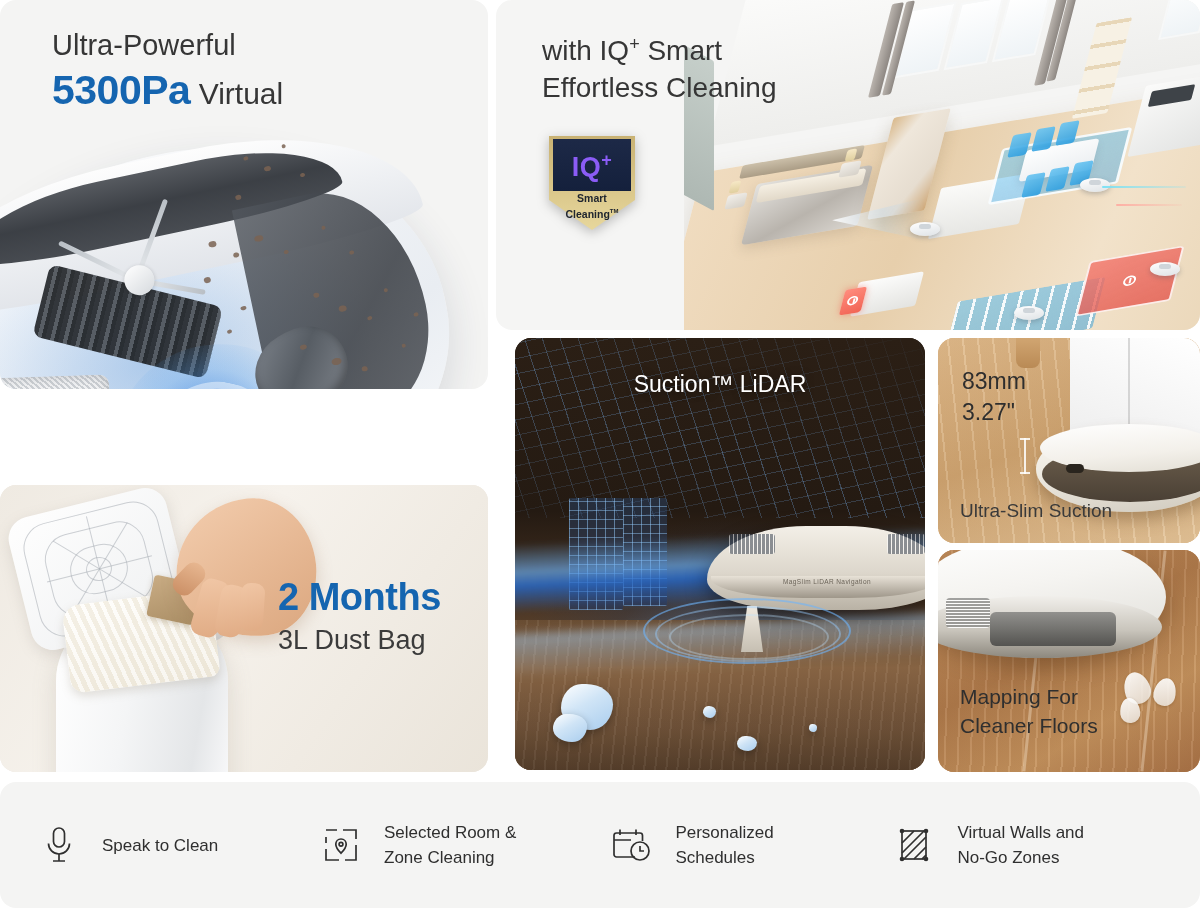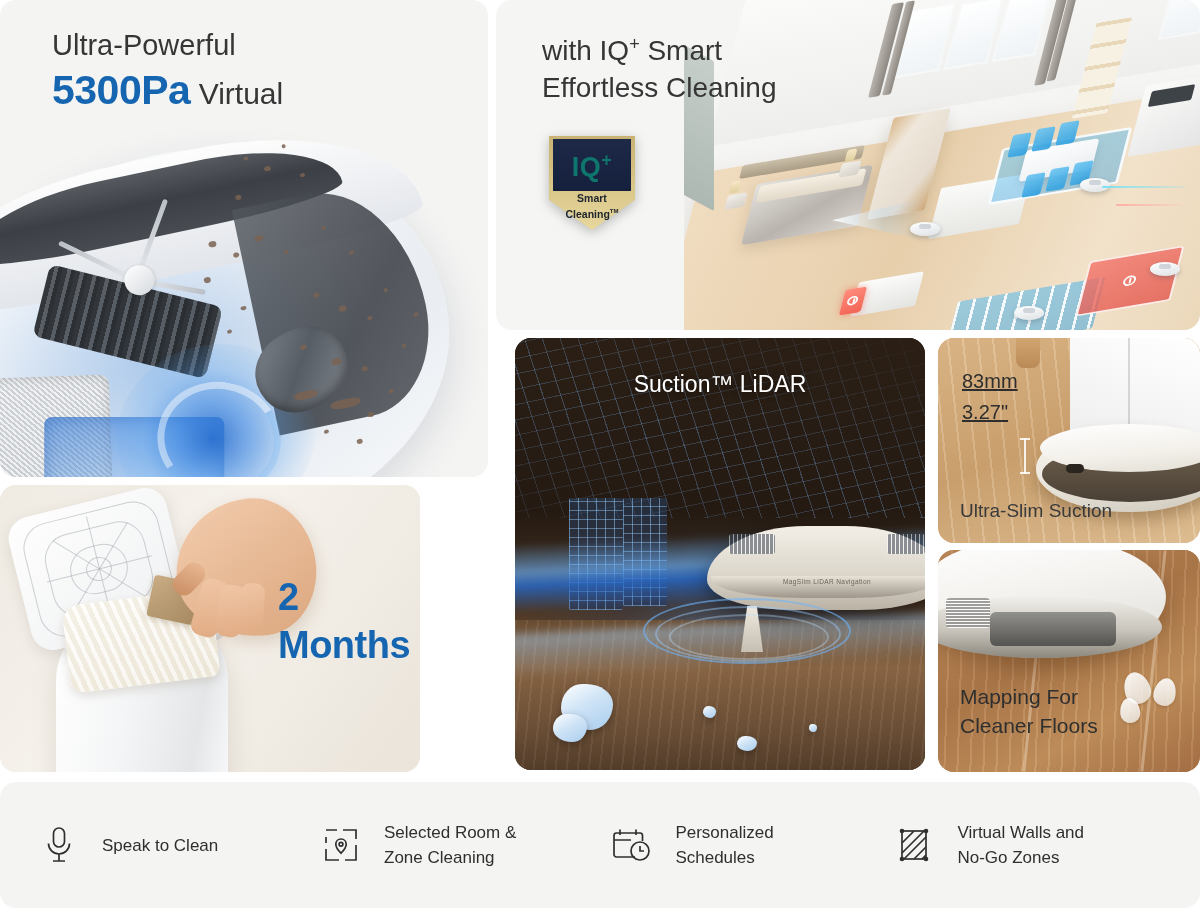--- a/index.html
+++ b/index.html
@@ -7,21 +7,21 @@
     width:1200px; height:911px;
     background:#ffffff;
     font-family:"Liberation Sans", sans-serif;
     overflow:hidden;
   }
   .stage { position:relative; width:1200px; height:911px; background:#fff; }
 
   .panel { position:absolute; border-radius:16px; overflow:hidden; background:#f4f4f4; }
 
   
-  #p-suction { left:0; top:0; width:488px; height:477px; background:#f4f4f3; }
+  #p-suction { left:0; top:0; width:488px; height:389px; background:#f4f4f3; }
   #p-suction .cap { position:absolute; left:52px; top:26px; z-index:6; }
   #p-suction .l1 { font-size:29px; line-height:38px; color:#363636; }
   #p-suction .l2 { font-size:30px; line-height:52px; color:#363636; white-space:nowrap; }
   #p-suction .l2 .big { font-size:41px; font-weight:700; color:#1565b0; letter-spacing:-0.5px; }
 
   
   .robo { position:absolute; left:-70px; top:148px; width:560px; height:400px;
           transform:rotate(-12deg); }
   .robo-body { position:absolute; left:0; top:0; width:520px; height:390px;
      border-radius:52% 50% 48% 50% / 50% 52% 48% 50%;
@@ -81,21 +81,21 @@
   .sup { font-size:18px; vertical-align:super; }
 
   .badge { position:absolute; left:53px; top:136px; width:86px; height:94px; z-index:6;
      filter:drop-shadow(0 3px 6px rgba(0,0,0,.25)); }
   .badge-in { position:absolute; inset:0;
      clip-path:polygon(0 0,100% 0,100% 68%,50% 100%,0 68%);
      background:linear-gradient(180deg,#c9b273 0%,#e7d79c 100%); }
   .badge-top { position:absolute; left:4px; top:3px; right:4px; height:52px;
      background:linear-gradient(180deg,#1d2947 0%,#14203c 100%); }
   .badge-iq { position:absolute; left:0; right:0; top:9px; text-align:center;
-     font-size:27px; font-weight:700; color:#0f766e; letter-spacing:0.5px; line-height:30px; }
+     font-size:27px; font-weight:700; color:#8b5cf6; letter-spacing:0.5px; line-height:30px; }
   .badge-iq sup { font-size:18px; }
   .badge-sc { position:absolute; left:0; right:0; top:56px; text-align:center;
      font-size:10.5px; font-weight:700; color:#20262f; line-height:12.5px; }
   .badge-sc small { font-size:6px; vertical-align:super; }
 
   
   .room { position:absolute; left:188px; top:-10px; width:530px; height:348px; overflow:hidden; }
   .room-floor { position:absolute; left:-20px; top:96px; width:620px; height:330px;
      background:linear-gradient(100deg,#f0dcc0 0%,#e7cfac 38%,#f2e2ca 70%,#e9d5b6 100%);
      transform:rotate(-9.5deg) skewX(-24deg) scaleY(.74); border-radius:4px;
@@ -176,21 +176,21 @@
      box-shadow:0 2px 5px rgba(80,90,100,.35); }
   .bot::after { content:""; position:absolute; left:9px; top:2px; width:12px; height:5px;
      border-radius:4px; background:#cfd5da; }
   .scanbeam { position:absolute; width:92px; height:58px;
      background:linear-gradient(85deg, rgba(255,255,255,.92), rgba(180,215,245,.30) 55%, rgba(255,255,255,0));
      clip-path:polygon(100% 14%,100% 86%,0 52%); filter:blur(1px); }
   .pathline { position:absolute; height:2px;
      background:linear-gradient(90deg,rgba(120,225,245,.95),rgba(120,225,245,.15)); border-radius:2px; }
 
   
-  #p-dust { left:0; top:485px; width:420px; height:287px; background:#eee9e1; }
+  #p-dust { left:0; top:485px; width:488px; height:287px; background:#eee9e1; }
   .dust-bg { position:absolute; inset:0;
      background:linear-gradient(125deg,#efeae2 0%,#f6f2ec 42%,#eae4da 100%); }
   .station { position:absolute; left:56px; top:126px; width:172px; height:210px;
      border-radius:70px 70px 14px 14px;
      background:linear-gradient(100deg,#ffffff 0%,#f4f5f6 42%,#e4e6e8 78%,#fbfbfc 100%);
      box-shadow:0 10px 24px rgba(140,130,115,.22); }
   .station-rim { position:absolute; left:58px; top:126px; width:168px; height:40px;
      border-radius:50%; background:linear-gradient(180deg,#dfe1e3,#f6f7f8);
      box-shadow:inset 0 -4px 8px rgba(150,155,160,.4); }
   .lid { position:absolute; left:18px; top:16px; width:162px; height:136px; border-radius:22px;
@@ -285,22 +285,22 @@
      background:linear-gradient(180deg,#6d5f4d,#4a4035); }
   .slim-port { position:absolute; left:128px; top:126px; width:18px; height:9px; border-radius:5px;
      background:#2a251e; }
   .slim-top { position:absolute; left:102px; top:86px; width:178px; height:48px; border-radius:50%;
      background:linear-gradient(175deg,#ffffff 0%,#f3f0ea 60%,#e2ded4 100%); }
   .slim-arrow { position:absolute; left:86px; top:100px; width:2px; height:36px;
      background:rgba(255,255,255,.85); }
   .slim-arrow::before, .slim-arrow::after { content:""; position:absolute; left:-4px; width:10px; height:2px;
      background:rgba(255,255,255,.85); }
   .slim-arrow::before { top:0; } .slim-arrow::after { bottom:0; }
-  #p-slim .t1 { position:absolute; left:24px; top:28px; z-index:6; font-size:20px; line-height:31px;
-     color:#2e2e2e; font-weight:400;text-decoration:underline; }
+  #p-slim .t1 { position:absolute; left:24px; top:28px; z-index:6; font-size:23px; line-height:31px;
+     color:#2e2e2e; font-weight:400; }
   #p-slim .t2 { position:absolute; left:22px; top:162px; z-index:6; font-size:19px;
      color:#3a3a3a; }
 
   
   #p-map { left:938px; top:550px; width:262px; height:222px; background:#b8804f; }
   .map-bg { position:absolute; inset:0;
      background:
        repeating-linear-gradient(92deg, rgba(255,255,255,.07) 0 2px, rgba(110,70,35,.12) 2px 13px),
        linear-gradient(150deg,#c89463 0%,#b07b4c 44%,#c79560 72%,#a97247 100%); }
   .map-plank { position:absolute; top:0; bottom:0; width:3px; background:rgba(255,240,220,.35); }
@@ -482,20 +482,21 @@
       <div class="bag"></div>
       <div class="bag-card"></div>
       <div class="hand"></div>
       <div class="finger" style="left:196px;top:94px;width:28px;height:58px;transform:rotate(16deg);"></div>
       <div class="finger" style="left:218px;top:100px;width:26px;height:52px;transform:rotate(10deg);"></div>
       <div class="finger" style="left:240px;top:98px;width:24px;height:48px;transform:rotate(4deg);"></div>
       <div class="finger" style="left:178px;top:76px;width:22px;height:36px;transform:rotate(44deg);background:linear-gradient(160deg,#e9b993,#c98d63);"></div>
     </div>
     <div class="cap">
       <div class="l1">2 Months</div>
+      <div class="l2">3L Dust Bag</div>
     </div>
   </div>
 
   <div class="panel" id="p-lidar">
     <div class="lidar-bg"></div>
     <div class="grid-ceiling"></div>
     <div class="floor"></div>
 
     <div class="pillar" style="left:54px;"></div>
     <div class="pillar" style="left:108px;width:44px;height:108px;"></div>

